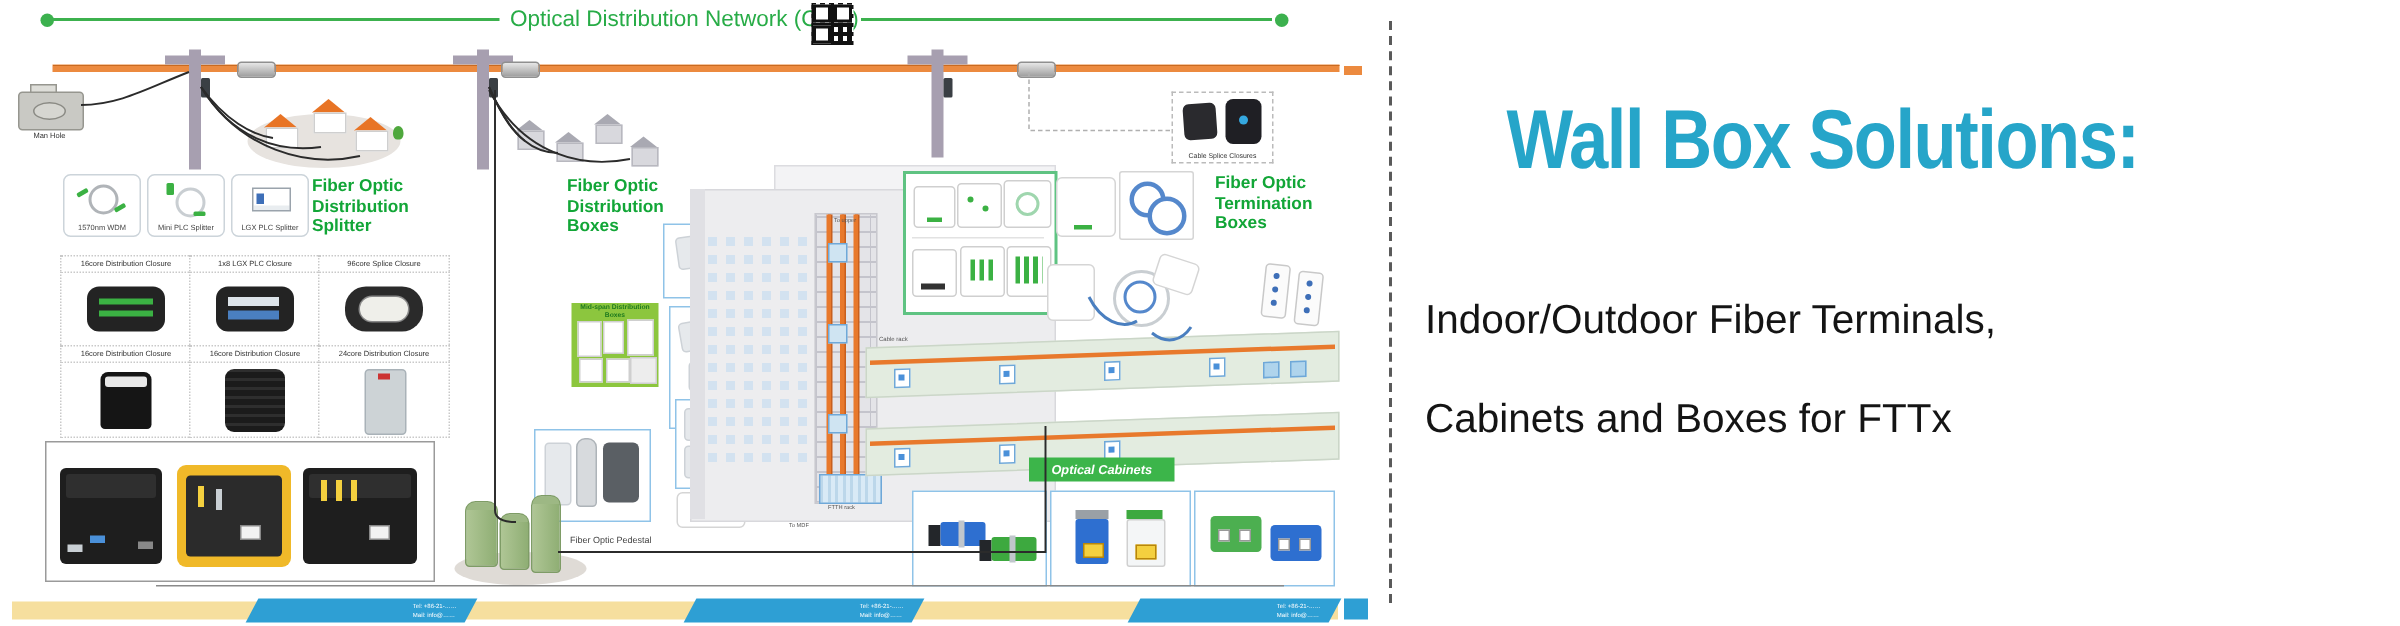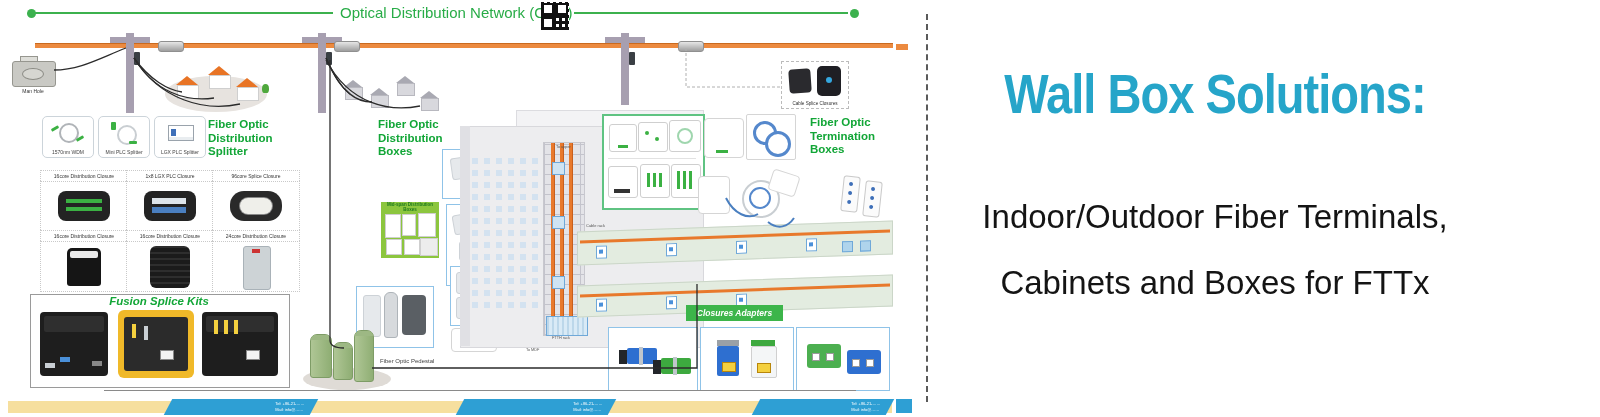--- a/index.html
+++ b/index.html
@@ -124,21 +124,21 @@
   .cyl{background:linear-gradient(90deg,#AFC695,#8FAE74);border:1px solid #7E9C66;border-radius:7px 7px 3px 3px;}
   .cyl i{position:absolute;left:0;right:0;top:0;height:5px;background:#9DB884;border-radius:7px 7px 0 0;}
   
   .fyellow{background:#F6DF9E;}
   .fblue{background:#2E9FD4;transform:skewX(-28deg);}
   .ftext{position:absolute;right:10px;top:2px;text-align:left;color:#fff;font-size:4px;line-height:1.4;transform:skewX(28deg);white-space:nowrap;}
   
   .divider{border-left:2px dashed #5A5A5A;}
   .wb-head{font-size:48px;font-weight:bold;color:#26A5C9;letter-spacing:-1px;text-align:center;
            transform:scale(0.98,1.16);transform-origin:center top;white-space:nowrap;}
-  .wb-line{font-size:33px;color:#141414;text-align:center;white-space:nowrap;}
+  .wb-line{font-size:27px;color:#141414;white-space:nowrap;}
   svg.overlay{position:absolute;left:0;top:0;pointer-events:none;}
 </style>
 </head>
 <body>
 
 <div class="canvas">
 
   <div class="abs gdot" style="left:27px;top:9px;"></div>
   <div class="abs gline" style="left:35px;top:12px;width:298px;"></div>
   <div class="abs odn-title" style="left:340px;top:4px;">Optical Distribution Network (ODN)</div>
@@ -249,21 +249,20 @@
   <div class="abs cell" style="left:126px;top:241px;width:86px;height:49px;">
     <div class="abs clsR" style="left:23px;top:4px;width:40px;height:42px;"></div>
   </div>
   <div class="abs cell" style="left:212px;top:241px;width:86px;height:49px;">
     <div class="abs clsT" style="left:30px;top:4px;width:26px;height:42px;">
         <i></i>
       </div>
   </div>
 
   <div class="abs fusion-frame" style="left:30px;top:294px;width:258px;height:92px;"></div>
-  <div class="abs fusion-title" style="left:30px;top:295px;width:258px;">Fusion Splice Kits</div>
   <div class="abs kit-dark" style="left:40px;top:312px;width:68px;height:64px;">
     <div class="lid"></div>
     <div class="tool" style="left:5px;bottom:8px;"></div>
     <div class="tool" style="left:20px;bottom:14px;background:#4A90D9;"></div>
     <div class="tool" style="right:6px;bottom:10px;background:#888;"></div>
   </div>
   <div class="abs kit-yellow" style="left:118px;top:310px;width:76px;height:68px;">
     <div class="inner"></div>
     <div class="ybar" style="left:14px;top:14px;"></div>
     <div class="ybar" style="left:26px;top:16px;background:#C9CFD4;"></div>
@@ -435,21 +434,21 @@
     </div>
 
   <div class="abs dottedbox" style="left:781px;top:61px;width:66px;height:46px;">
     <div class="abs csc1" style="left:7px;top:7px;width:22px;height:24px;"></div>
     <div class="abs csc2" style="left:35px;top:4px;width:24px;height:30px;">
       <div class="abs cyadot" style="left:9px;top:11px;"></div>
     </div>
     <div class="abs lbl" style="left:0;right:0;bottom:2px;font-size:4.6px;">Cable Splice Closures</div>
   </div>
 
-  <div class="abs adp-label" style="left:686px;top:305px;width:97px;height:16px;">Closures Adapters</div>
+  <div class="abs adp-label" style="left:686px;top:305px;width:97px;height:16px;">Optical Cabinets</div>
 
   <div class="abs bluebox" style="left:608px;top:327px;width:88px;height:62px;">
     <div class="abs flange" style="left:10px;top:22px;width:8px;height:14px;"></div>
     <div class="abs sc" style="left:18px;top:20px;width:30px;height:16px;background:#2E6FD0;"></div>
     <div class="abs band" style="left:30px;top:19px;width:4px;height:18px;"></div>
     <div class="abs flange" style="left:44px;top:32px;width:8px;height:14px;"></div>
     <div class="abs sc" style="left:52px;top:30px;width:30px;height:16px;background:#3DA93F;"></div>
     <div class="abs band" style="left:64px;top:29px;width:4px;height:18px;"></div>
   </div>
 

